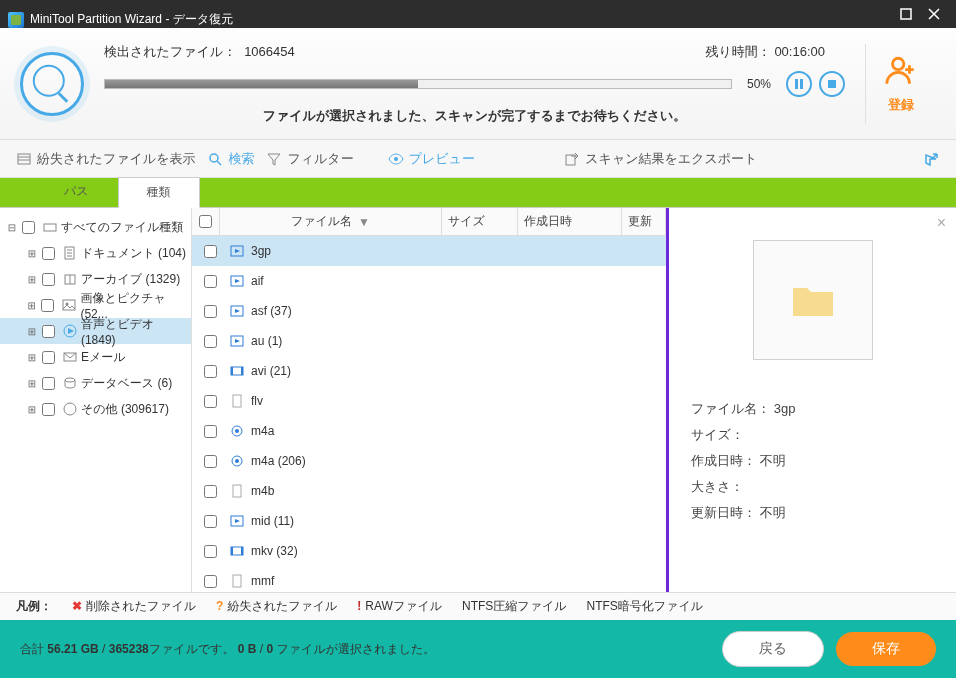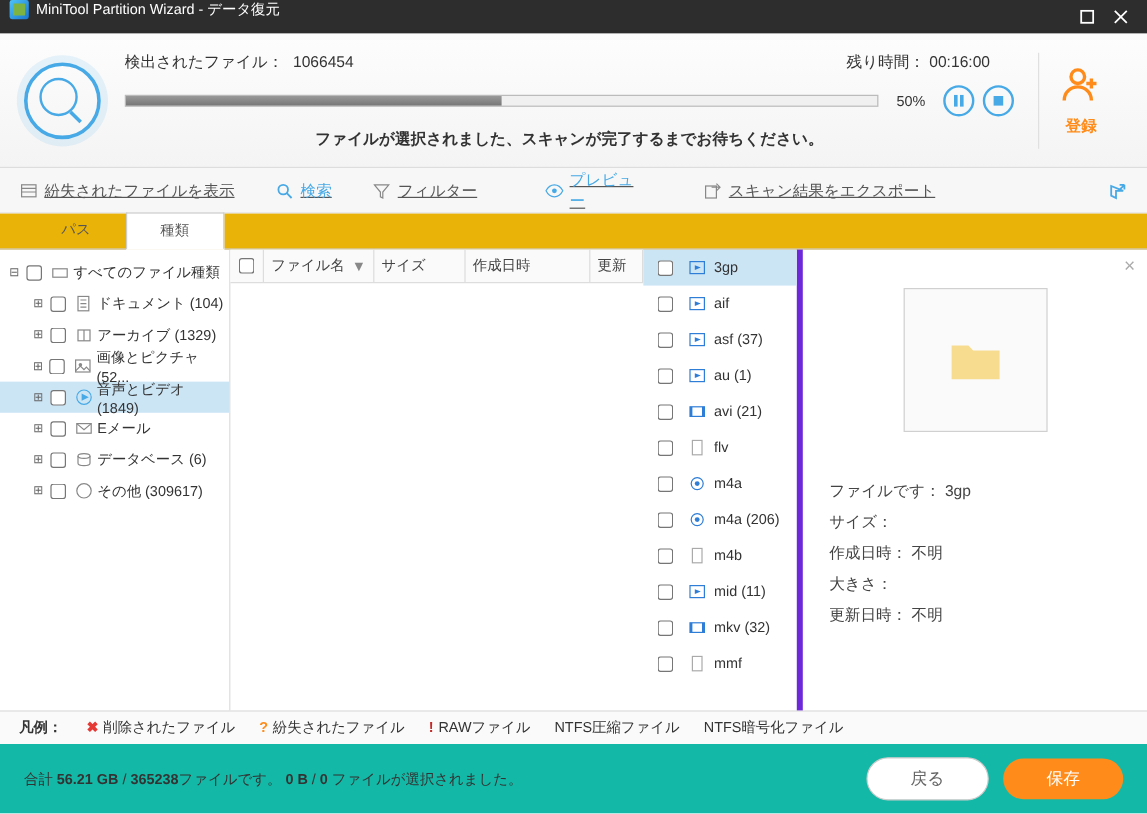--- a/index.html
+++ b/index.html
@@ -1,19 +1,19 @@
 <!DOCTYPE html>
 <html><head>
 <meta charset="utf-8">
 <style>
 * { margin: 0; padding: 0; box-sizing: border-box; font-family: "Microsoft YaHei", "Meiryo", sans-serif; }
 body { width: 956px; height: 678px; background: #fff; font-size: 12px; color: #333; overflow: hidden; }
 
 
-.titlebar { background: #2d2d2d; height: 28px; display: flex; align-items: flex-start; padding: 0 8px; color: #fff; }
+.titlebar { background: #2d2d2d; height: 28px; display: flex; align-items: flex-end; padding: 0 8px; color: #fff; }
 .titlebar .logo { width: 16px; height: 16px; margin-right: 6px; background: linear-gradient(135deg,#4fc3f7,#1976d2); border-radius: 2px; position: relative; }
 .titlebar .logo::after { content:""; position:absolute; inset:3px 3px 3px 3px; background:#7cb342; border-radius:1px; }
 .titlebar .title { flex: 1; font-size: 12px; }
 .titlebar .winbtn { width: 28px; height: 28px; display: flex; align-items: center; justify-content: center; cursor: pointer; }
 .titlebar .winbtn svg { fill: #fff; }
 
 
 .scanhdr { height: 112px; background: linear-gradient(#fdfdfd,#f4f4f4); border-bottom: 1px solid #ddd; display: flex; align-items: center; padding: 0 20px; gap: 20px; }
 .magnifier { width: 64px; height: 64px; border: 3px solid #47a9e6; border-radius: 50%; position: relative; flex: none; box-shadow: 0 0 0 6px rgba(71,169,230,0.12); }
 .magnifier::after { content:""; position:absolute; width:28px; height:28px; border:2px solid #47a9e6; border-radius:50%; left:50%; top:50%; transform:translate(-60%,-60%); }
@@ -27,45 +27,45 @@
 .progbar .fill { position:absolute; left:0; top:0; bottom:0; width:50%; background: linear-gradient(#999,#777); }
 .progpct { font-size: 12px; width: 40px; }
 .circbtn { width: 26px; height: 26px; border: 2px solid #47a9e6; border-radius: 50%; display: flex; align-items: center; justify-content: center; cursor: pointer; color: #47a9e6; flex:none; }
 .circbtn svg { fill: #47a9e6; }
 .note { font-size: 13px; font-weight: bold; }
 .regbox { text-align: center; color: #ff8c1a; padding: 0 18px; border-left: 1px solid #e0e0e0; height: 80px; display:flex; flex-direction:column; justify-content:center; align-items:center; }
 .regbox svg { fill: #ff8c1a; }
 .regbox .lbl { font-size: 13px; margin-top: 8px; font-weight:bold; }
 
 
-.toolbar { height: 38px; background: #f7f7f7; border-bottom: 1px solid #e0e0e0; display: flex; align-items: center; padding: 0 16px; gap: 34px; color: #555; text-decoration: underline; }
+.toolbar { height: 38px; background: #f7f7f7; border-bottom: 1px solid #e0e0e0; display: flex; align-items: center; padding: 0 16px; gap: 12px; color: #555; }
 .toolbar .tbtn { display: flex; align-items: center; gap: 5px; cursor: pointer; font-size: 13px; }
 .toolbar .tbtn.search { color: #47a9e6; }
 .toolbar .tbtn.preview { color: #47a9e6; }
 .toolbar .spacer { flex: 1; }
 
 
-.tabstrip { height: 30px; display: flex; align-items: flex-end; padding-left: 22px; background: #eab308; border-bottom: 1px solid #ccc; }
+.tabstrip { height: 30px; display: flex; align-items: flex-end; padding-left: 35px; background: #84cc16; border-bottom: 1px solid #ccc; }
 .tab { padding: 6px 28px; font-size: 12px; color: #555; cursor: pointer; border: 1px solid transparent; }
 .tab.active { background: #fff; border: 1px solid #ccc; border-bottom: 1px solid #fff; position: relative; top: 1px; }
 
 
 .main { display: flex; height: 384px; }
 
 
 .tree { width: 192px; border-right: 1px solid #ddd; overflow: auto; padding-top: 6px; }
 .treerow { display: flex; align-items: center; height: 26px; padding-left: 6px; cursor: pointer; font-size: 12px; }
 .treerow.child { padding-left: 26px; }
 .treerow.selected { background: #cce5f5; }
 .treerow .exp { width: 12px; font-size: 10px; color: #666; text-align:center; }
 .treerow .chk { margin: 0 4px; }
 .treerow .ticon { width: 14px; height: 14px; margin: 0 4px; }
 
 
-.filepane { width: 477px; border-right: 5px solid #6d28d9; display: flex; flex-direction: row; }
+.filepane { width: 477px; border-right: 3px solid #6d28d9; display: flex; flex-direction: column; }
 .colhdr { display: flex; height: 28px; border-bottom: 1px solid #ddd; background: #fafafa; align-items: center; font-size: 12px; color: #444; }
 .colhdr .col { border-right: 1px solid #ddd; height: 100%; display: flex; align-items: center; padding: 0 6px; }
 .col-chk { width: 28px; justify-content:center; }
 .col-name { flex: 1; justify-content: center; gap:6px; }
 .col-size { width: 76px; }
 .col-date { width: 104px; }
 .col-upd { width: 44px; }
 .scroll { overflow-y: scroll; flex: 1; }
 .filerow { display: flex; align-items: center; height: 30px; padding-left: 6px; cursor: pointer; }
 .filerow.selected { background: #cce5f5; }
@@ -447,21 +447,21 @@
       </div>
   </div>
 
   <div class="preview">
     <div class="closex">×</div>
     <div class="thumb">
       <svg width="48" height="48" viewBox="0 0 24 24">
           <path d="M2 6h7l2 2h11v12H2z"></path>
         </svg>
     </div>
-    <div class="prow"><span>ファイルです：</span> <span>3gp</span></div>
+    <div class="prow"><span>ファイル名：</span> <span>3gp</span></div>
     <div class="prow"><span>サイズ：</span></div>
     <div class="prow"><span>作成日時：</span> <span>不明</span></div>
     <div class="prow"><span>大きさ：</span></div>
     <div class="prow"><span>更新日時：</span> <span>不明</span></div>
   </div>
 
 </div>
 
 <div class="legend">
   <span><b>凡例：</b></span>

